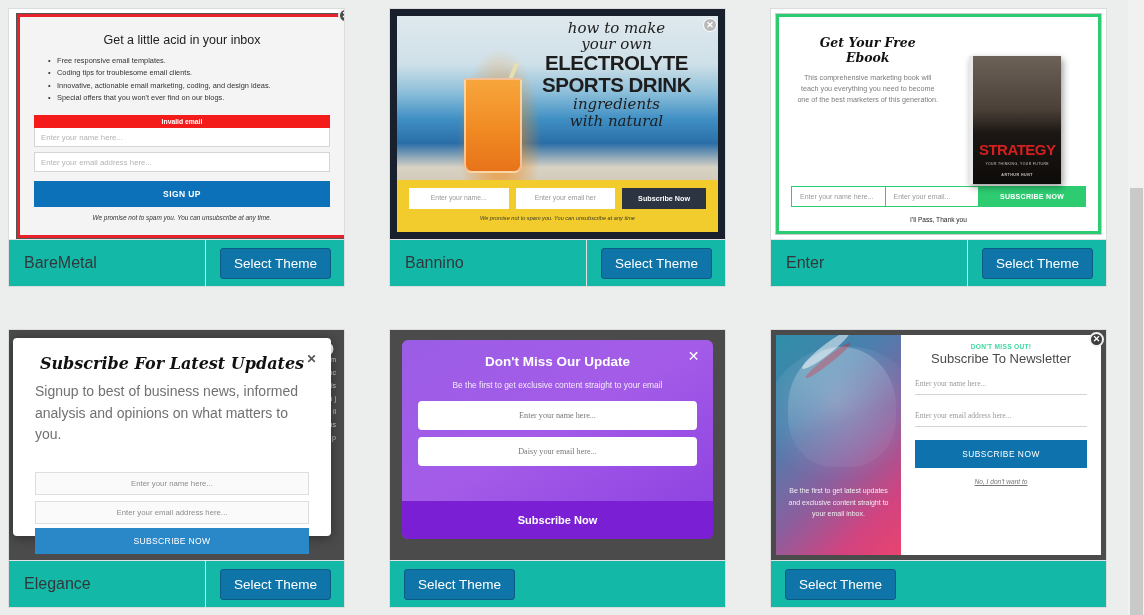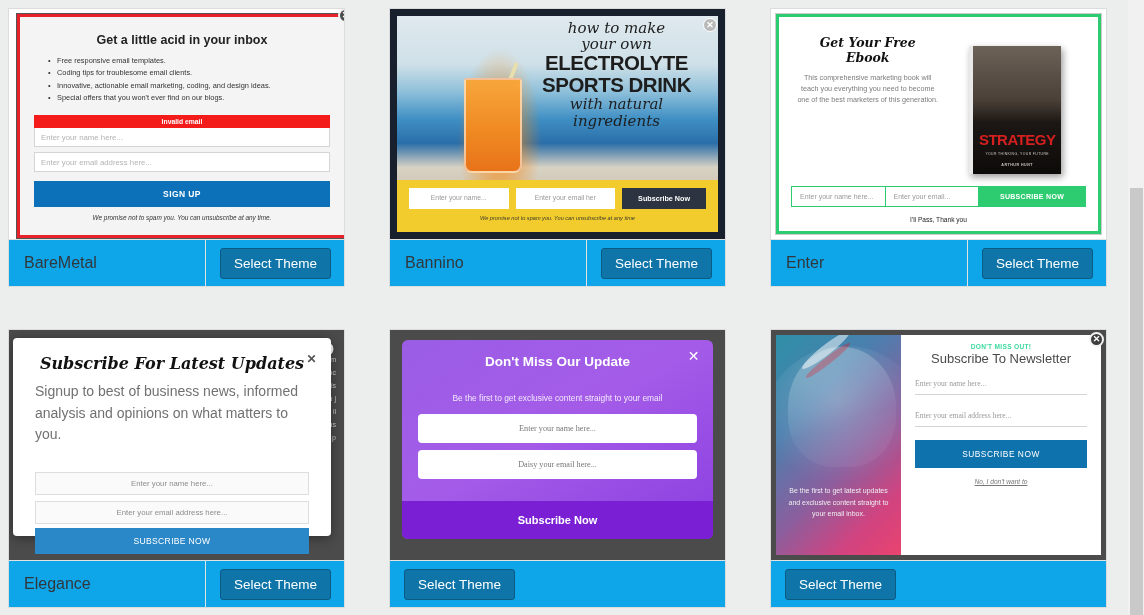--- a/index.html
+++ b/index.html
@@ -21,21 +21,21 @@
     border: 1px solid #dcdcdc;
     display: flex; flex-direction: column;
     width: 337px;
   }
   .preview {
     height: 230px; width: 100%;
     overflow: hidden; position: relative;
     background: #fff;
   }
   .card-footer {
-    height: 47px; background: #0ea5e9;
+    height: 47px; background: #14b8a6;
     border-top: 1px solid #e2e2e2;
     display: flex; align-items: center;
   }
   .card-name {
     flex: 1; padding-left: 15px;
     font-size: 16px; color: #32373c;
     border-right: 1px solid #e2e2e2;
     height: 100%; display: flex; align-items: center;
   }
   .select-btn {
@@ -56,21 +56,21 @@
   }
 
   
   .bm {
     position: absolute; left: 8px; top: 5px;
     width: 330px; height: 224px;
     background: #f4f4f4; border: 3px solid #e8222a;
     box-shadow: 0 0 0 1px #555;
     padding: 16px 14px 8px;
   }
-  .bm h3 { font-size: 12.5px; color: #222; text-align: center; font-weight: bold; margin-bottom: 9px; }
+  .bm h3 { font-size: 12.5px; color: #222; text-align: center; font-weight: normal; margin-bottom: 9px; }
   .bm ul { list-style: none; margin: 0 0 13px 14px; }
   .bm li { font-size: 7.4px; color: #333; margin-bottom: 3.4px; position: relative; padding-left: 9px; }
   .bm li:before { content: "•"; position: absolute; left: 0; }
   .bm .err { background: #f41b1b; color: #fff; font-size: 6.8px; font-weight: bold;
     text-align: center; padding: 3px 0; }
   .bm .fld { background: #fff; border: 1px solid #d5d5d5; border-top: none;
     font-size: 7.8px; color: #b3b3b3; padding: 4.5px 6px; }
   .bm .fld2 { background: #fff; border: 1px solid #d5d5d5; margin-top: 5px;
     font-size: 7.8px; color: #b3b3b3; padding: 4.5px 6px; }
   .bm .btn { background: #0d71b9; color: #fff; text-align: center;
@@ -108,21 +108,21 @@
 
   
   .ds { position: absolute; left: 5px; top: 5px; right: 5px; bottom: 5px;
     background: #fff; border: 3px solid #2ecc71; box-shadow: 0 0 0 1px #ccc;
     padding: 14px 12px 8px; display: flex; flex-direction: column; }
   .ds-top { display: flex; flex: 1; }
   .ds-l { width: 52%; text-align: center; padding: 4px 6px 0; }
   .ds-l h3 { font-family: "DejaVu Serif", serif; font-style: italic; font-weight: bold;
     font-size: 12.5px; color: #111; margin-bottom: 7px; }
   .ds-l p { font-size: 7.2px; color: #7b7b7b; line-height: 1.55; }
-  .ds-r { flex: 1; display: flex; align-items: center; justify-content: center; padding-top: 4px; }
+  .ds-r { flex: 1; display: flex; align-items: flex-end; justify-content: center; padding-top: 4px; }
   .ds-book { width: 92px; height: 128px;
     background: linear-gradient(180deg,#6d6258 0%,#4a4038 42%,#1c1714 60%,#0d0b09 100%);
     border-left: 4px solid #e9e9e9; position: relative;
     box-shadow: 2px 3px 7px rgba(0,0,0,.4); }
   .ds-book .bt { position: absolute; bottom: 26px; width: 100%; text-align: center;
     color: #d61f1f; font-weight: bold; font-size: 15px; letter-spacing: -.5px;
     font-family: "Liberation Sans", sans-serif; }
   .ds-book .bs { position: absolute; bottom: 18px; width: 100%; text-align: center;
     color: #d0cdc9; font-size: 3.4px; letter-spacing: .4px; }
   .ds-book .ba { position: absolute; bottom: 7px; width: 100%; text-align: center;
@@ -156,21 +156,21 @@
     color: #fff; font-size: 7.6px; font-weight: bold; text-decoration: underline; }
   .el-x { right: 13px; top: 14px; background: none; border: none; color: #555;
     width: 13px; height: 13px; font-size: 12px; }
 
   
   .lb { position: absolute; inset: 0; background: #4b4b4b; padding: 10px 12px; }
   .lb-modal { width: 100%; height: 199px; border-radius: 6px; overflow: hidden;
     background: linear-gradient(150deg,#9b5de5 0%,#a45ce8 45%,#8b3ee0 100%);
     padding: 14px 16px 0; position: relative; }
   .lb-modal h3 { text-align: center; color: #fff; font-weight: bold;
-    font-size: 13.5px; margin-bottom: 24px; }
+    font-size: 13.5px; margin-bottom: 11px; }
   .lb-modal p { text-align: center; color: #f3e9fd; font-size: 8.4px; margin-bottom: 11px; }
   .lb-inp { background: #fff; border-radius: 4px; text-align: center;
     font-family: "Liberation Serif", serif; font-size: 8.2px; color: #777;
     padding: 10px 0; margin-bottom: 7px; }
   .lb-sub { position: absolute; left: 0; right: 0; bottom: 0; background: #7b1fd4;
     color: #fff; text-align: center; font-weight: bold; font-size: 11px; padding: 13px 0; }
   .lb-x { right: 12px; top: 8px; background: none; border: none; color: #fff;
     width: 15px; height: 15px; font-size: 14px; font-weight: normal; }
 
   
@@ -241,22 +241,22 @@
         <div class="bn-inner">
           <div class="bn-img">
             <div class="bn-straw"></div>
             <div class="bn-glass"></div>
           </div>
           <div class="bn-txt">
             <div class="bn-script">how to make</div>
             <div class="bn-script">your own</div>
             <div class="bn-bold">ELECTROLYTE</div>
             <div class="bn-bold">SPORTS DRINK</div>
+            <div class="bn-script">ingredients</div>
             <div class="bn-script">with natural</div>
-            <div class="bn-script">ingredients</div>
           </div>
           <div class="bn-yellow">
             <div class="bn-row">
               <div class="bn-inp">Enter your name...</div>
               <div class="bn-inp">Enter your email her</div>
               <div class="bn-sub">Subscribe Now</div>
             </div>
             <div class="bn-note">We promise not to spam you. You can unsubscribe at any time</div>
           </div>
           <div class="closebtn bn-x">✕</div>

